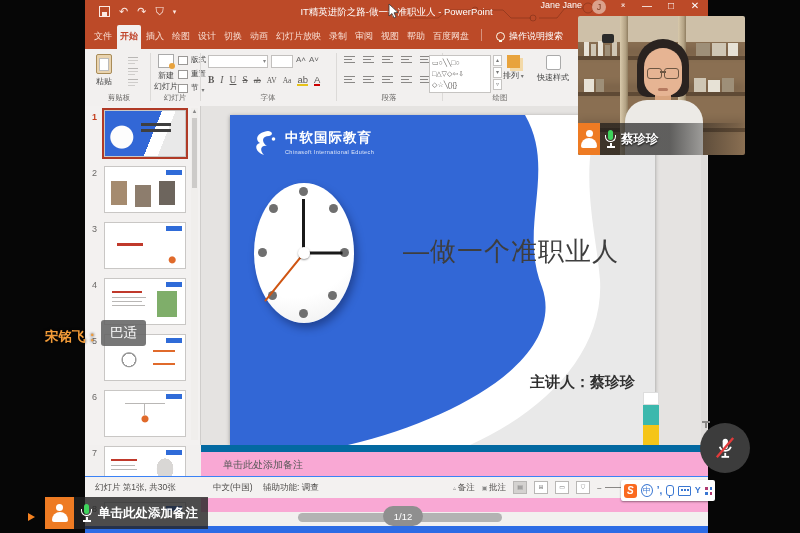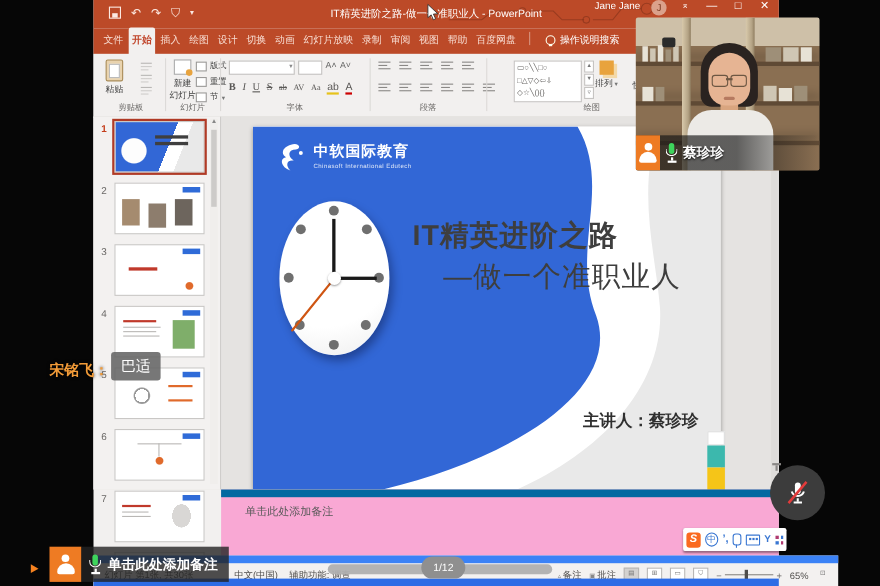--- a/index.html
+++ b/index.html
@@ -134,21 +134,21 @@
   .fwidget .flabel{height:11px;background:#fff;border:1px solid #ddd;font-size:4px;color:#2ba8a0;overflow:hidden;line-height:5px;text-align:center;}
   .fwidget .teal{height:20px;background:#3cb8ad;}
   .fwidget .yellow{height:23px;background:#f5c518;}
   .pin{position:absolute;left:617px;top:314px;width:8px;height:8px;}
   .pin:before{content:"";position:absolute;left:0;top:1px;width:8px;height:2px;background:#8a8886;}
   .pin:after{content:"";position:absolute;left:3px;top:3px;width:2px;height:5px;background:#8a8886;}
 
   
   .notes{position:absolute;left:116px;top:445px;width:507px;height:60px;background:#f9a8d4;border-top:7px solid #0369a1;}
   .notes-text{position:absolute;left:22px;top:6px;font-size:10px;color:#595959;}
-  .statusbar{position:absolute;left:0;top:505px;width:677px;height:21px;background:#f3f1f0;border-top:7px solid #3b82f6;font-size:8.5px;color:#4e4c4a;}
+  .statusbar{position:absolute;left:0;top:476px;width:623px;height:21px;background:#f3f1f0;border-top:1px solid #3b82f6;font-size:8.5px;color:#4e4c4a;}
   .sb-item{position:absolute;top:5px;white-space:nowrap;}
   .sb-right{position:absolute;right:8px;top:0;height:21px;display:flex;align-items:center;gap:7px;}
   .viewbtn{width:12px;height:11px;border:1px solid #b9b7b5;background:#fff;font-size:6px;color:#777;text-align:center;line-height:10px;}
   .viewbtn.sel{background:#d4d2d0;}
   .zslider{display:flex;align-items:center;gap:3px;color:#6b6967;}
   .ztrack{width:44px;height:1px;background:#8a8886;position:relative;}
   .zthumb{position:absolute;left:18px;top:-4px;width:3px;height:9px;background:#4e4c4a;}
   .bluebar{position:absolute;left:0;top:526px;width:623px;height:7px;background:#2d6ce5;}
 
   
@@ -361,21 +361,21 @@
           <span class="parbars"></span>
           <span class="parbars"></span>
           <span class="parbars"></span>
           <span class="parbars"></span>
           <span class="parbars"></span>
         </div>
         <div class="rg-label">段落</div>
       </div>
       <span class="rg-sep" style="left:357px;"></span>
 
-      <div class="rgroup" style="left:378px;width:171px;">
+      <div class="rgroup" style="left:340px;width:171px;">
         <div style="position:absolute;left:4px;top:6px;display:flex;">
           <div class="shapesbox">
             <div>▭○╲╲□○</div>
             <div>□△▽◇⇦⇩</div>
             <div>◇☆╲(){}</div>
           </div>
           <div class="galcol">
             <span class="galbtn">▴</span>
               <span class="galbtn">▾</span>
               <span class="galbtn">▿</span>
@@ -460,21 +460,20 @@
             <span class="cdot" style="left:74px;top:108px;"></span>
             <span class="cdot" style="left:45px;top:126px;"></span>
             <span class="cdot" style="left:14px;top:108px;"></span>
             <span class="cdot" style="left:4px;top:65px;"></span>
             <span class="cdot" style="left:15px;top:21px;"></span>
             <span class="hand min"></span>
             <span class="hand hour"></span>
             <span class="hand sec"></span>
             <span class="ccap"></span>
           </div>
-          <div class="stitle1">IT精英进阶之路</div>
           <div class="stitle2">—做一个准职业人</div>
           <div class="presenter">主讲人：蔡珍珍</div>
         </div>
         <div class="cscroll"></div>
       </div>
 
       <div class="fwidget">
         <div class="flabel"></div>
         <div class="teal"></div>
         <div class="yellow"></div>

